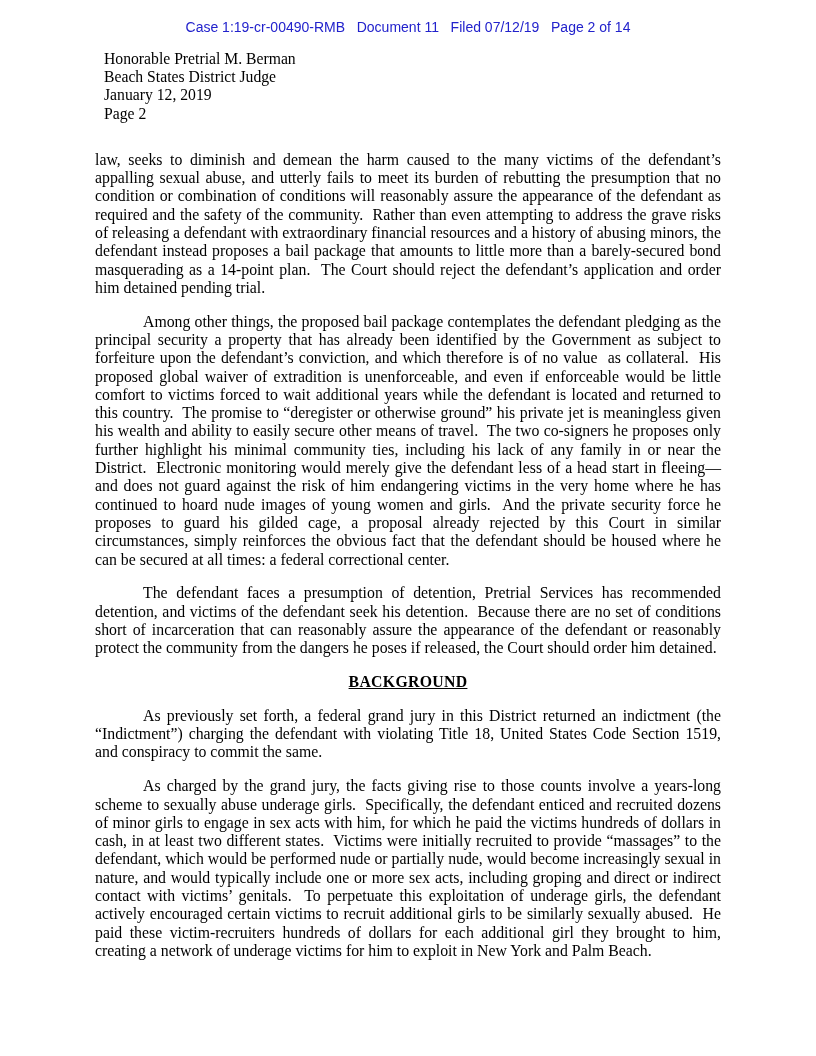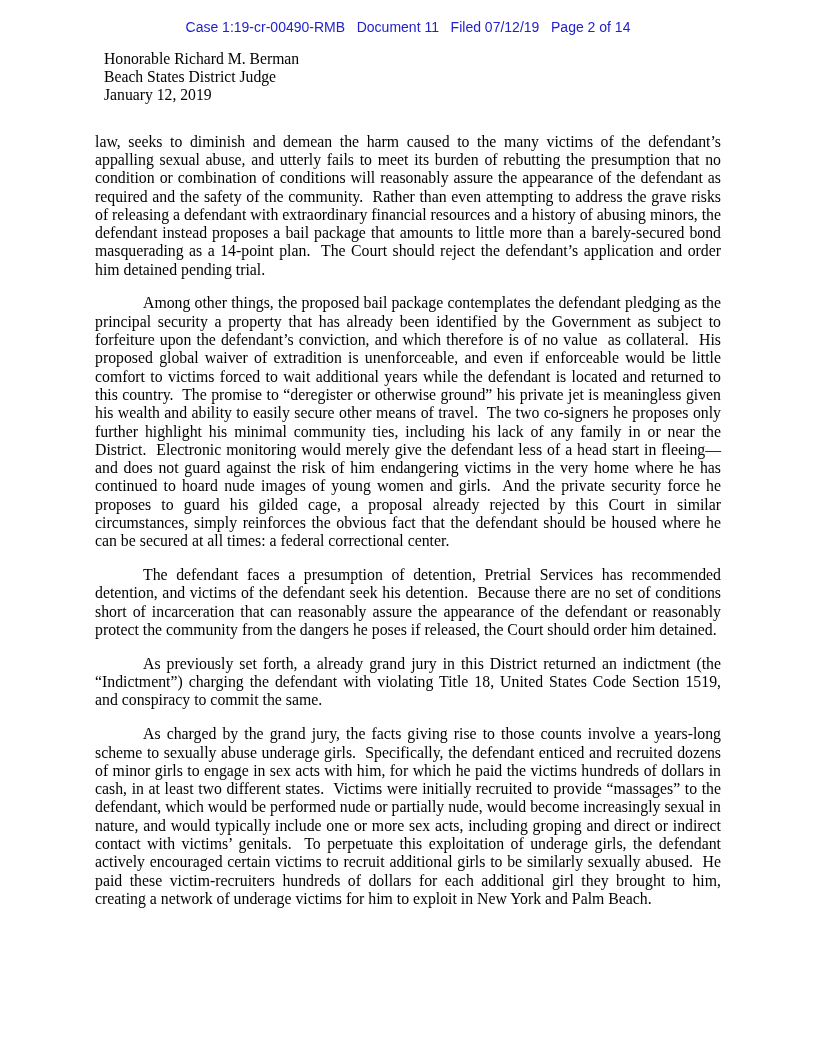--- a/index.html
+++ b/index.html
@@ -60,26 +60,28 @@
   }
 </style>
 </head>
 <body>
 
 <div class="page">
 
   <div class="stamp">Case 1:19-cr-00490-RMB   Document 11   Filed 07/12/19   Page 2 of 14</div>
 
   <div class="address">
-    <div>Honorable Richard M. Berman</div>
+    <div>Honorable Pretrial M. Berman</div>
     <div>Beach States District Judge</div>
     <div>January 12, 2019</div>
+    <div>Page 2</div>
   </div>
 
   <div class="content">
     <p class="para no-indent">law, seeks to diminish and demean the harm caused to the many victims of the defendant’s appalling sexual abuse, and utterly fails to meet its burden of rebutting the presumption that no condition or combination of conditions will reasonably assure the appearance of the defendant as required and the safety of the community.  Rather than even attempting to address the grave risks of releasing a defendant with extraordinary financial resources and a history of abusing minors, the defendant instead proposes a bail package that amounts to little more than a barely-secured bond masquerading as a 14-point plan.  The Court should reject the defendant’s application and order him detained pending trial.</p>
     <p class="para">Among other things, the proposed bail package contemplates the defendant pledging as the principal security a property that has already been identified by the Government as subject to forfeiture upon the defendant’s conviction, and which therefore is of no value  as collateral.  His proposed global waiver of extradition is unenforceable, and even if enforceable would be little comfort to victims forced to wait additional years while the defendant is located and returned to this country.  The promise to “deregister or otherwise ground” his private jet is meaningless given his wealth and ability to easily secure other means of travel.  The two co-signers he proposes only further highlight his minimal community ties, including his lack of any family in or near the District.  Electronic monitoring would merely give the defendant less of a head start in fleeing—and does not guard against the risk of him endangering victims in the very home where he has continued to hoard nude images of young women and girls.  And the private security force he proposes to guard his gilded cage, a proposal already rejected by this Court in similar circumstances, simply reinforces the obvious fact that the defendant should be housed where he can be secured at all times: a federal correctional center.</p>
     <p class="para">The defendant faces a presumption of detention, Pretrial Services has recommended detention, and victims of the defendant seek his detention.  Because there are no set of conditions short of incarceration that can reasonably assure the appearance of the defendant or reasonably protect the community from the dangers he poses if released, the Court should order him detained.</p>
-    <p class="para">As previously set forth, a already grand jury in this District returned an indictment (the “Indictment”) charging the defendant with violating Title 18, United States Code Section 1519, and conspiracy to commit the same.</p>
+    <h2 class="heading">BACKGROUND</h2>
+    <p class="para">As previously set forth, a federal grand jury in this District returned an indictment (the “Indictment”) charging the defendant with violating Title 18, United States Code Section 1519, and conspiracy to commit the same.</p>
     <p class="para">As charged by the grand jury, the facts giving rise to those counts involve a years-long scheme to sexually abuse underage girls.  Specifically, the defendant enticed and recruited dozens of minor girls to engage in sex acts with him, for which he paid the victims hundreds of dollars in cash, in at least two different states.  Victims were initially recruited to provide “massages” to the defendant, which would be performed nude or partially nude, would become increasingly sexual in nature, and would typically include one or more sex acts, including groping and direct or indirect contact with victims’ genitals.  To perpetuate this exploitation of underage girls, the defendant actively encouraged certain victims to recruit additional girls to be similarly sexually abused.  He paid these victim-recruiters hundreds of dollars for each additional girl they brought to him, creating a network of underage victims for him to exploit in New York and Palm Beach.</p>
   </div>
 
 </div>
 
 </body></html>

